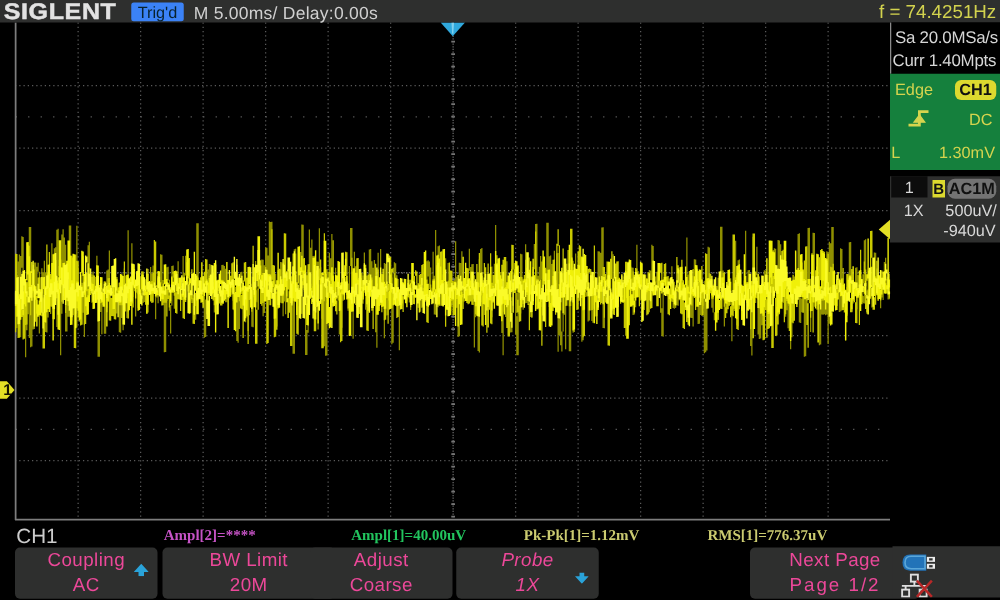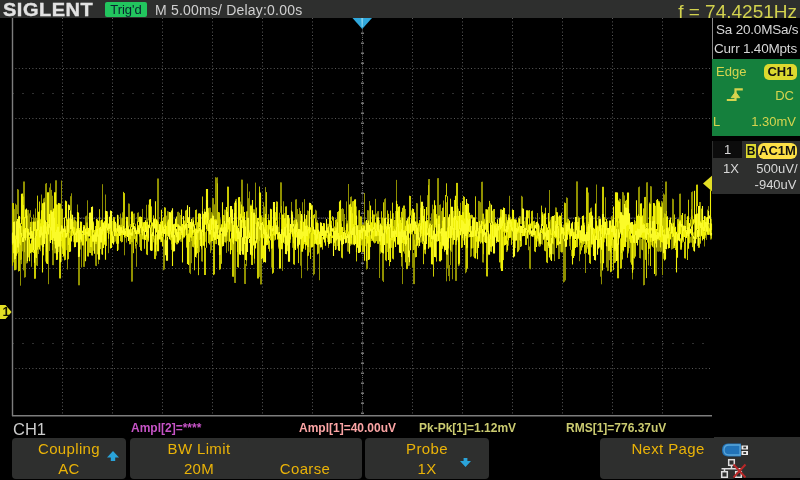--- a/index.html
+++ b/index.html
@@ -1,56 +1,56 @@
 <!DOCTYPE html>
 <html><head>
 <meta charset="utf-8">
 <style>
   html,body{margin:0;padding:0;background:#000;}
   #scr{position:relative;width:800px;height:480px;background:#000;overflow:hidden;
        font-family:"Liberation Sans",sans-serif;}
   .abs{position:absolute;white-space:nowrap;}
   #topbar{left:0;top:0;width:800px;height:18px;background:#2e2f2e;}
   #logo{left:3px;top:0.5px;font-size:20px;line-height:20px;font-weight:bold;letter-spacing:0.5px;color:#e2e2e2;transform:scaleY(0.9);transform-origin:0 0;-webkit-text-stroke:0.4px #e2e2e2;}
-  #trigd{left:105px;top:2px;width:42px;height:15px;background:#22c55e;border-radius:2px;
+  #trigd{left:105px;top:2px;width:42px;height:15px;background:#3b82f6;border-radius:2px;
          color:#08222e;font-size:13px;text-align:center;line-height:15px;}
   #mtxt{left:155px;top:2px;font-size:14px;color:#d0d0d0;letter-spacing:0.2px;}
-  #ftxt{right:3px;top:1px;font-size:19px;color:#d2d24e;}
+  #ftxt{right:3px;top:1px;font-size:15px;color:#d2d24e;}
   .sbox{left:712px;width:88px;box-sizing:border-box;}
   #sb1{top:18px;height:41px;background:#000;border-left:1px solid #8a8a8a;color:#d6d6d6;font-size:13.5px;letter-spacing:-0.2px;}
   #sb1 .l1{left:3px;top:3.5px;}
   #sb1 .l2{left:1px;top:22.5px;}
   #sb2{top:59px;height:77px;background:#15803d;color:#d6d44e;font-size:13px;}
   #sb2 .edge{left:4px;top:4.8px;}
   #ch1badge{right:3px;top:5px;width:33px;height:16px;background:#dcd92f;border-radius:5px;
             color:#111;font-weight:bold;font-size:13px;text-align:center;line-height:16px;}
   #dctxt{right:6px;top:29px;}
   #ltxt{left:1px;top:55px;}
   #lval{right:4px;top:55px;}
   #sb3{top:141px;height:53px;background:#2e2f2e;color:#d8d8d8;font-size:13px;}
   #cell1{left:1px;top:0px;width:29px;height:17px;background:#0c0c0c;color:#d8d8d8;
          text-align:center;line-height:17px;}
   #bbadge{left:34px;top:3px;width:10px;height:14px;background:#dcd92f;color:#111;
           font-weight:bold;font-size:12px;text-align:center;line-height:14px;}
-  #acbadge{left:46px;top:2px;width:39px;height:16px;background:#fde047;border-radius:6px;
+  #acbadge{left:46px;top:2px;width:39px;height:16px;background:#737373;border-radius:6px;
            color:#111;font-weight:bold;font-size:13px;text-align:center;line-height:16px;}
   #r2a{left:11px;top:20px;} #r2b{right:2.5px;top:20px;} #r3{right:3.5px;top:35.5px;}
   #meas{left:0;top:415px;width:712px;height:22px;}
   #mch1{left:13px;top:4.5px;font-size:16.5px;color:#cccccc;}
-  .mm{font-family:Liberation Sans, sans-serif;font-size:12px;font-weight:bold;top:6px;}
+  .mm{font-family:Liberation Serif, serif;font-size:12px;font-weight:bold;top:6px;}
   #m2{left:131px;color:#c653c6;}
-  #m1{left:281px;color:#fca5a5;margin-left:18px;}
+  #m1{left:281px;color:#22c55e;}
   #m3{left:419px;color:#cbcb70;}
   #m4{left:566px;color:#cbcb70;}
-  .btn{top:437.5px;height:41px;background:#2e2f2e;border-radius:4px;color:#eab308;
+  .btn{top:437.5px;height:41px;background:#2e2f2e;border-radius:4px;color:#ec4899;
        font-size:15px;line-height:15px;letter-spacing:0.35px;text-align:center;}
   .btn .t1{position:absolute;left:0;right:0;top:3px;}
   .btn .t2{position:absolute;left:0;right:0;top:23px;}
   #b1{left:12px;width:114px;} #b2{left:130px;width:138px;} #b3{left:248px;width:114px;}
-  #b4{left:365px;width:124px;} #b6{left:600px;width:136px;}
+  #b4{left:365px;width:114px;font-style:italic;} #b6{left:600px;width:136px;}
   #bpanel{left:714px;top:437px;width:86px;height:41px;background:#2e2f2e;}
   svg{position:absolute;left:0;top:0;}
 </style>
 </head>
 <body>
 <div id="scr">
   <svg id="lay" width="800" height="480" viewBox="0 0 800 480">
     <line x1="62.5" y1="18" x2="62.5" y2="415" stroke="#5a5a5a" stroke-width="1" stroke-dasharray="1 2.4"></line>
 <line x1="112.5" y1="18" x2="112.5" y2="415" stroke="#5a5a5a" stroke-width="1" stroke-dasharray="1 2.4"></line>
 <line x1="162.5" y1="18" x2="162.5" y2="415" stroke="#5a5a5a" stroke-width="1" stroke-dasharray="1 2.4"></line>
@@ -127,31 +127,33 @@
       <span class="t2">AC</span>
     <svg width="12" height="10" style="left:95px;top:13px">
         <path d="M6 0 L12 6.5 H8.2 V10 H3.8 V6.5 H0 Z" fill="#2aa3d9"></path>
       </svg>
   </div>
   <div class="abs btn" id="b2">
       <span class="t1">BW Limit</span>
       <span class="t2">20M</span>
     </div>
   <div class="abs btn" id="b3">
+      <span class="t1">Adjust</span>
       <span class="t2">Coarse</span>
     </div>
   <div class="abs btn" id="b4">
       <span class="t1">Probe</span>
       <span class="t2">1X</span>
     <svg width="11" height="9" style="left:95px;top:20px">
         <path d="M5.5 9 L0 3 H3.6 V0 H7.4 V3 H11 Z" fill="#2aa3d9"></path>
       </svg>
   </div>
   <div class="abs btn" id="b6">
       <span class="t1">Next Page</span>
+      <span class="t2" style="letter-spacing:1.6px">Page 1/2</span>
     </div>
   <div class="abs" id="bpanel">
     <svg width="86" height="41">
 
       <path d="M27 6.5 H14 Q8 6.5 8 13 Q8 19.5 14 19.5 H27 Z" fill="#2273b8"></path>
       <path d="M26 8 H15 Q10 8 10 13 Q10 18 15 18 H26 Z" fill="none" stroke="#5aa6d8" stroke-width="1.3"></path>
       <rect x="27.5" y="8.5" width="6.5" height="4" fill="#ececec"></rect>
       <rect x="27.5" y="14" width="6.5" height="4" fill="#ececec"></rect>
       <rect x="29.3" y="9.6" width="2.8" height="1.8" fill="#2e2f2e"></rect>
       <rect x="29.3" y="15.1" width="2.8" height="1.8" fill="#2e2f2e"></rect>

